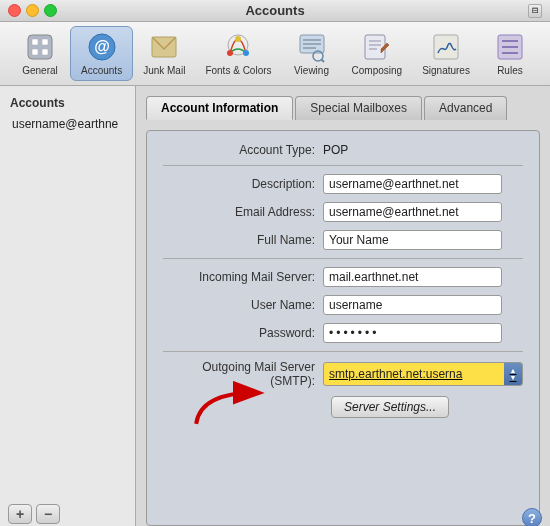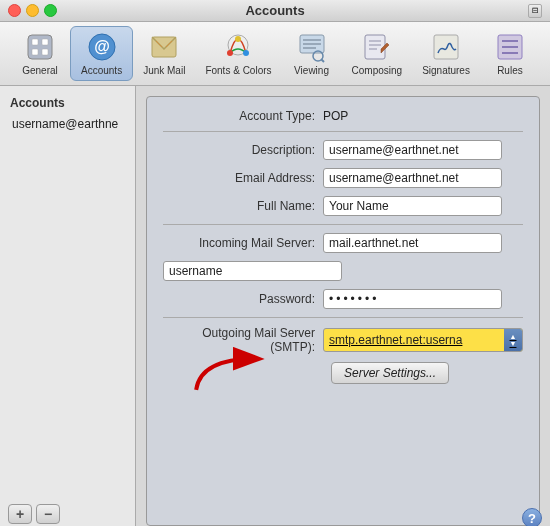--- a/index.html
+++ b/index.html
@@ -430,20 +430,31 @@
       <span>username@earthne</span>
     </div>
     <div class="sidebar-bottom">
       <div class="sidebar-btn">+</div>
       <div class="sidebar-btn">−</div>
     </div>
   </div>
 
   <div class="right-panel" style="position:relative;">
 
+    <div class="tabs">
+      <div class="tab active">
+        <span>Account Information</span>
+      </div>
+      <div class="tab">
+        <span>Special Mailboxes</span>
+      </div>
+      <div class="tab">
+        <span>Advanced</span>
+      </div>
+    </div>
 
     <div class="content-box">
 
       <div class="form-row">
         <div class="form-label">Account Type:</div>
         <div class="form-value">POP</div>
       </div>
 
       <hr class="divider">
 
@@ -463,20 +474,21 @@
       </div>
 
       <hr class="divider">
 
       <div class="form-row">
         <div class="form-label">Incoming Mail Server:</div>
         <input class="form-input" type="text" value="mail.earthnet.net" style="">
       </div>
 
       <div class="form-row">
+        <div class="form-label">User Name:</div>
         <input class="form-input" type="text" value="username" style="">
       </div>
 
       <div class="form-row">
         <div class="form-label">Password:</div>
         <input class="form-input password" value="•••••••" type="password" style="">
       </div>
 
       <hr class="divider">
 

